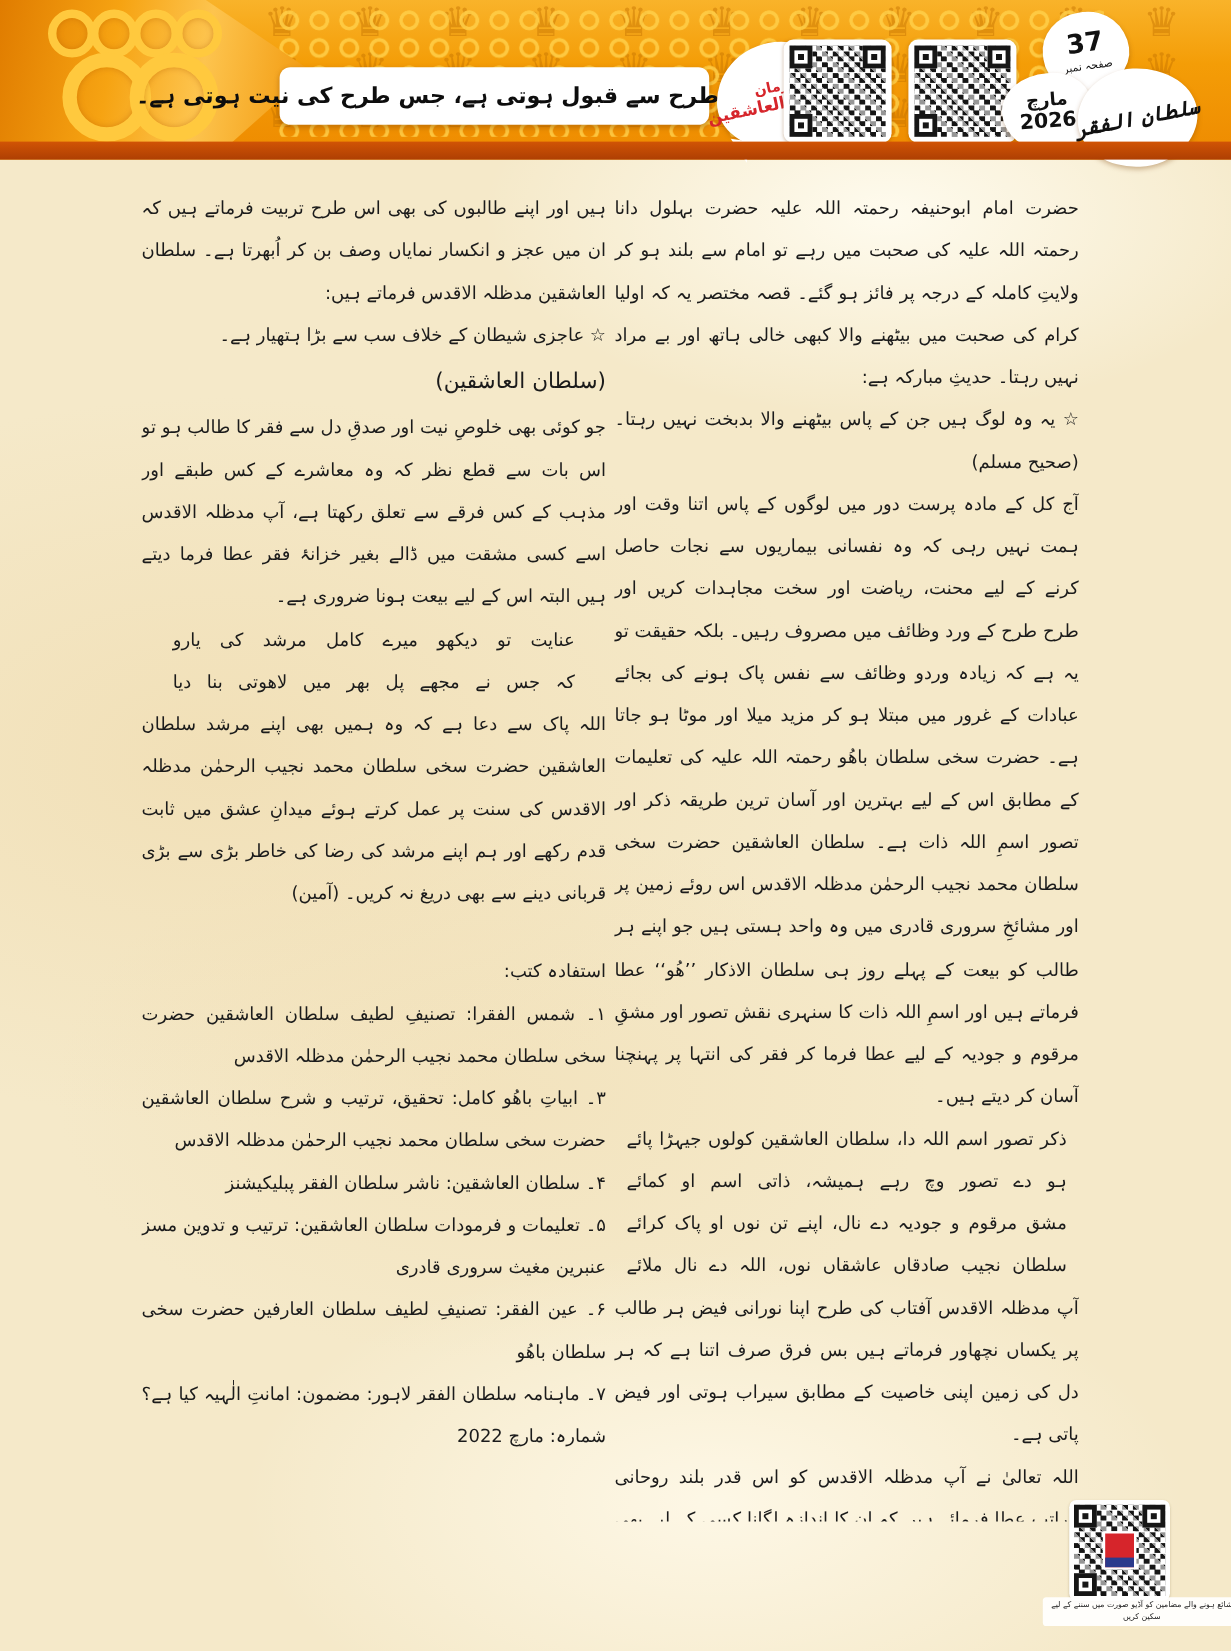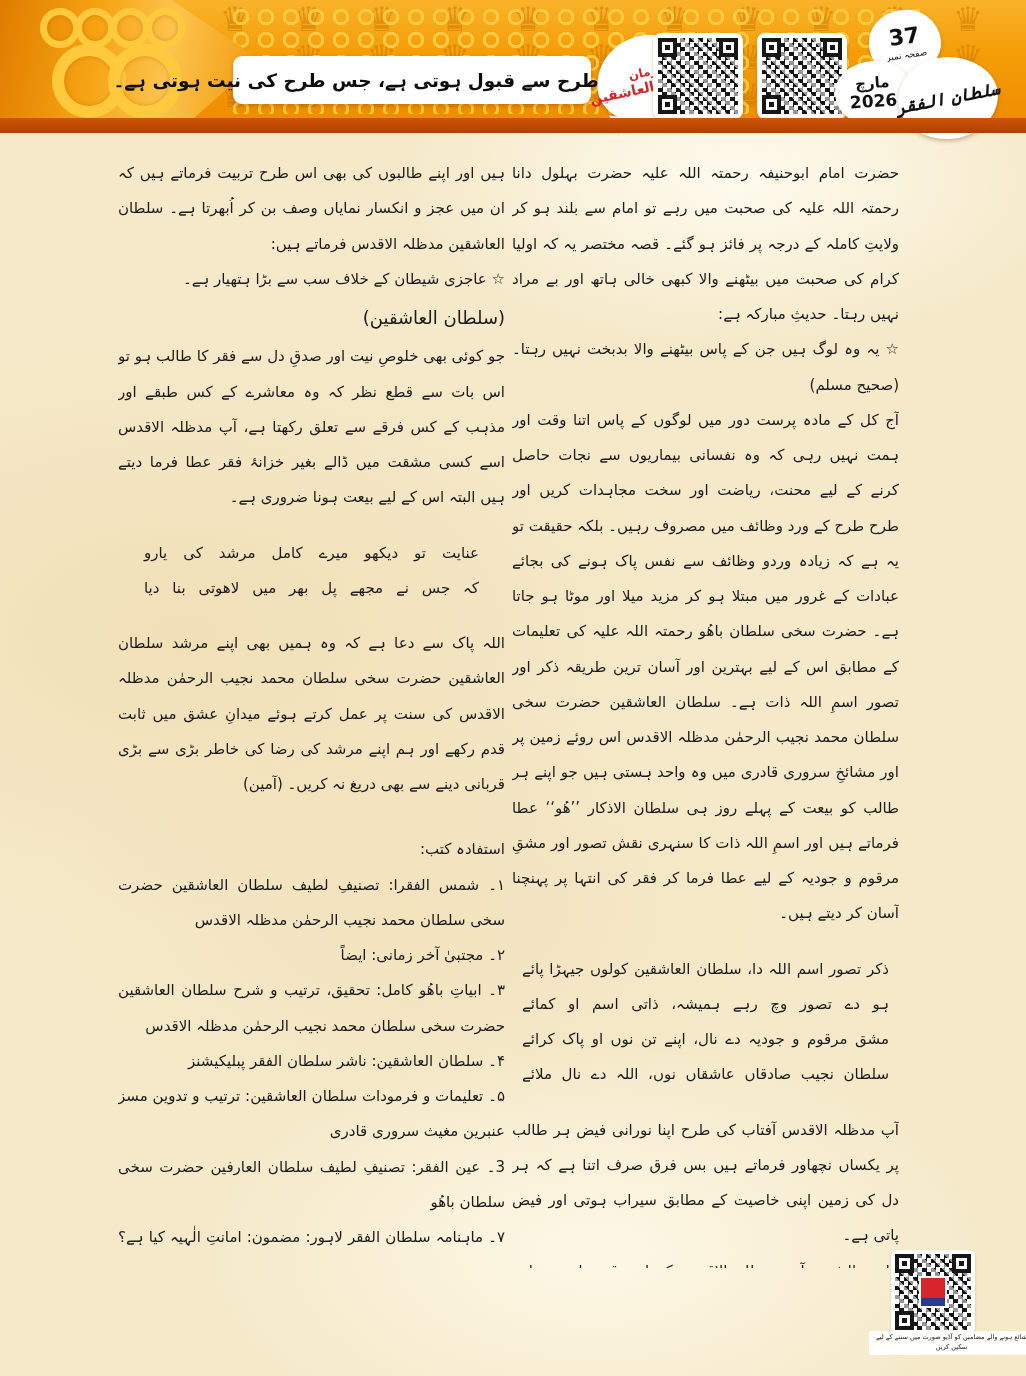--- a/index.html
+++ b/index.html
@@ -63,21 +63,21 @@
   .bdate .y{font-size:17px;font-weight:bold;color:#111;line-height:1.1;}
   .balloon.blogo{left:898px;top:57px;width:100px;height:82px;border-radius:48% 52% 50% 50%/52% 48% 52% 48%;transform:rotate(-3deg);}
   .blogo .logo-txt{font-family:"DejaVu Serif",serif;font-style:italic;font-weight:bold;font-size:17px;color:#111;
     direction:rtl;transform:rotate(-8deg);white-space:nowrap;}
   
   .col{position:absolute;top:156px;width:387px;direction:rtl;text-align:justify;color:#1b1b1b;
     font-size:15px;line-height:2.35;overflow:hidden;}
   .col-right{left:512px;height:1112px;}
   .col-left{left:118px;height:1092px;}
   .col p{margin:0;}
-  .verse{margin:20px 0;}
+  .verse{margin:0 0;}
   .verse-line{display:block;text-align:justify;text-align-last:justify;padding:0 10px;box-sizing:border-box;}
   .couplet .verse-line{padding:0 26px;}
   .attr{font-size:18px;text-align:left;text-align-last:right;}
   .refs-heading{margin-top:30px !important;}
   
   .qr-bottom{position:absolute;left:891px;top:1250px;width:84px;height:84px;background:#fff;border-radius:6px;padding:4px;box-sizing:border-box;
     box-shadow:0 1px 2px rgba(100,80,40,.3);}
   .qr-logo{position:absolute;left:50%;top:50%;transform:translate(-50%,-50%);width:24px;height:28px;background:#D6252B;border:2px solid #fff;border-radius:2px;}
   .qr-logo::after{content:"";position:absolute;left:0;bottom:0;width:100%;height:8px;background:#2B3A8C;}
   .qr-caption{position:absolute;left:869px;top:1331px;width:165px;background:rgba(255,255,255,.92);border-radius:3px;
@@ -159,25 +159,24 @@
     <p>☆  عاجزی شیطان کے خلاف سب سے بڑا ہتھیار ہے۔</p>
     <p class="attr">(سلطان العاشقین)</p>
     <p>جو کوئی بھی خلوصِ نیت اور صدقِ دل سے فقر کا طالب ہو تو اس بات سے قطع نظر کہ وہ معاشرے کے کس طبقے اور مذہب کے کس فرقے سے تعلق رکھتا ہے، آپ مدظلہ الاقدس اسے کسی مشقت میں ڈالے بغیر خزانۂ فقر عطا فرما دیتے ہیں البتہ اس کے لیے بیعت ہونا ضروری ہے۔</p>
     <div class="verse couplet">
       <span class="verse-line">عنایت تو دیکھو میرے کامل مرشد کی یارو</span>
       <span class="verse-line">کہ جس نے مجھے پل بھر میں لاھوتی بنا دیا</span>
     </div>
     <p>اللہ پاک سے دعا ہے کہ وہ ہمیں بھی اپنے مرشد سلطان العاشقین حضرت سخی سلطان محمد نجیب الرحمٰن مدظلہ الاقدس کی سنت پر عمل کرتے ہوئے میدانِ عشق میں ثابت قدم رکھے اور ہم اپنے مرشد کی رضا کی خاطر بڑی سے بڑی قربانی دینے سے بھی دریغ نہ کریں۔ (آمین)</p>
     <p class="refs-heading">استفادہ کتب:</p>
     <p>۱۔ شمس الفقرا: تصنیفِ لطیف سلطان العاشقین حضرت سخی سلطان محمد نجیب الرحمٰن مدظلہ الاقدس</p>
-    <p>۲۔ مجتبیٰ آخر زمانی: ایضاً</p>
     <p>۳۔ ابیاتِ باھُو کامل: تحقیق، ترتیب و شرح سلطان العاشقین حضرت سخی سلطان محمد نجیب الرحمٰن مدظلہ الاقدس</p>
     <p>۴۔ سلطان العاشقین: ناشر سلطان الفقر پبلیکیشنز</p>
     <p>۵۔ تعلیمات و فرمودات سلطان العاشقین: ترتیب و تدوین مسز عنبرین مغیث سروری قادری</p>
-    <p>3۔ عین الفقر: تصنیفِ لطیف سلطان العارفین حضرت سخی سلطان باھُو</p>
+    <p>۶۔ عین الفقر: تصنیفِ لطیف سلطان العارفین حضرت سخی سلطان باھُو</p>
     <p>۷۔ ماہنامہ سلطان الفقر لاہور: مضمون: امانتِ الٰہیہ کیا ہے؟ شمارہ: مارچ 2022</p>
 
   </div>
 
   <div class="qr-bottom">
     <div class="qr-pix">
       <span class="finder tl"></span>
       <span class="finder tr"></span>
       <span class="finder bl"></span>
       <span class="qr-logo"></span>

